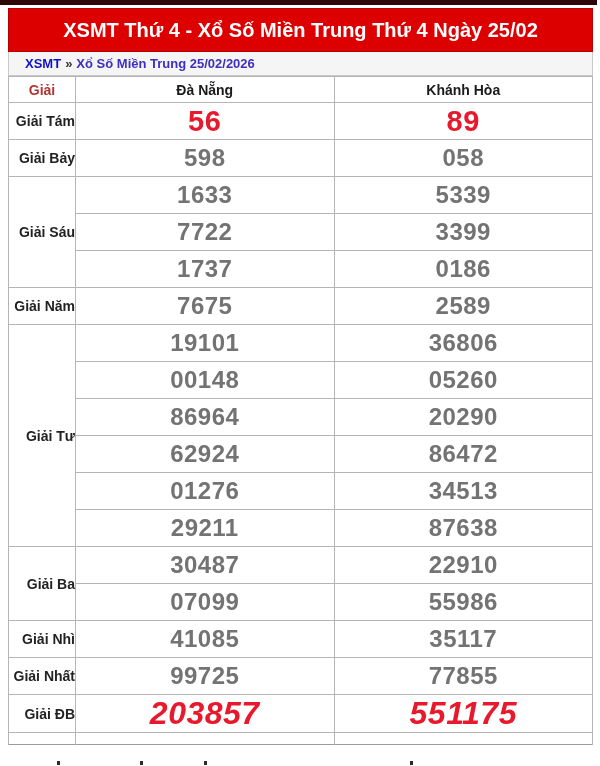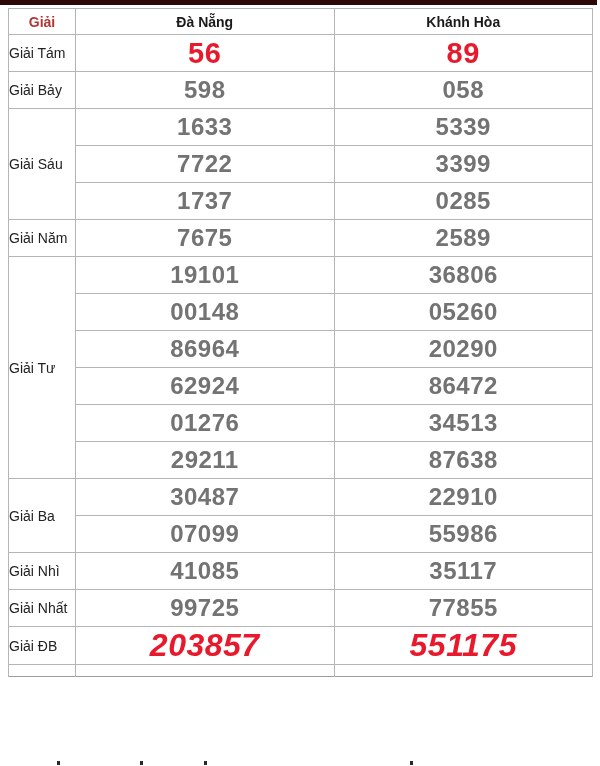--- a/index.html
+++ b/index.html
@@ -16,39 +16,43 @@
   .breadcrumb a { text-decoration:none; cursor:pointer; }
   .bc-root { color:#1111cc; }
   .bc-sep { color:#333333; padding:0 4px; }
   .bc-cur { color:#3d2fc0; }
   table.results { width:100%; border-collapse:collapse; table-layout:fixed; background:#ffffff; }
   table.results col.c-prize { width:67px; }
   table.results th, table.results td { border:1px solid #b5b5b5; }
   table.results { border:1px solid #9c9c9c; }
   th { height:26px; font-size:14px; font-weight:bold; color:#1a1a1a; text-align:center; }
   th.prize-h { color:#b03636;margin-top:6px; }
-  td.lbl { font-size:14px; font-weight:normal; color:#222222; text-align:left;
+  td.lbl { font-size:14px; font-weight:bold; color:#222222; text-align:right;
     background:#ffffff; }
   td.num { height:37px; font-size:24px; font-weight:bold; color:#737373; text-align:center;
     letter-spacing:0.5px; }
   td.num.red { color:#e8192c; }
   td.num.sz8 { font-size:29px; }
   td.num.szdb { font-size:32px;font-style:italic; }
   tr.clip td { height:12px; border-bottom:none; }
   .frag { position:absolute; width:3px; height:4px; background:#2a2a2a; top:761px; }
   .f1 { left:57px; } .f2 { left:140px; } .f3 { left:204px; } .f4 { left:410px; }
 </style>
 </head>
 <body>
 
 <div class="topline"></div>
 
 <div class="container">
 
+  <div class="banner">XSMT Thứ 4 - Xổ Số Miền Trung Thứ 4 Ngày 25/02</div>
 
+  <div class="breadcrumb">
+    <a class="bc-root">XSMT</a><span class="bc-sep">»</span><a class="bc-cur">Xổ Số Miền Trung 25/02/2026</a>
+  </div>
 
   <table class="results">
     <colgroup>
         <col class="c-prize">
         <col>
         <col>
       </colgroup>
     <thead>
       <tr>
         <th class="prize-h">Giải</th>
@@ -71,21 +75,21 @@
         <td class="lbl" rowspan="3">Giải Sáu</td>
         <td class="num">1633</td>
         <td class="num">5339</td>
       </tr>
       <tr>
         <td class="num">7722</td>
         <td class="num">3399</td>
       </tr>
       <tr>
         <td class="num">1737</td>
-        <td class="num">0285</td>
+        <td class="num">0186</td>
       </tr>
       <tr>
         <td class="lbl">Giải Năm</td>
         <td class="num">7675</td>
         <td class="num">2589</td>
       </tr>
       <tr>
         <td class="lbl" rowspan="6">Giải Tư</td>
         <td class="num">19101</td>
         <td class="num">36806</td>

